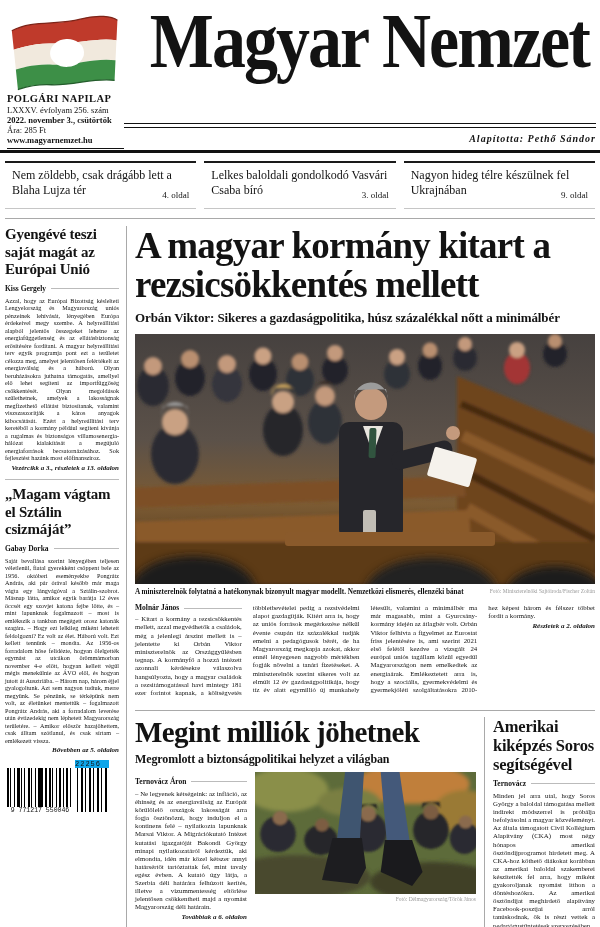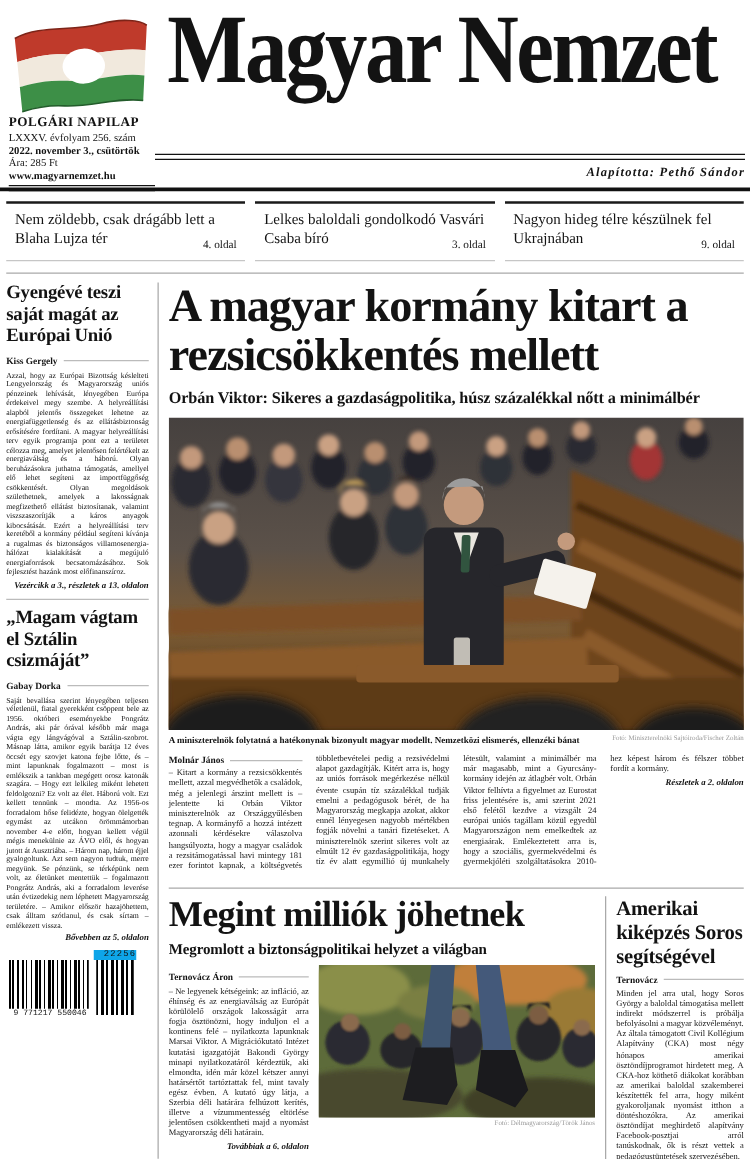--- a/index.html
+++ b/index.html
@@ -11,21 +11,21 @@
   .masthead{position:relative;height:153px;}
   .flag{position:absolute;left:6px;top:12px;width:118px;height:80px;}
   .mh-info{position:absolute;left:7px;top:93px;width:117px;line-height:1.18;}
   .mh-info .l1{font-weight:bold;font-size:10.5px;letter-spacing:.4px;}
   .mh-info .l2{font-size:8.5px;}
   .mh-info .l3{font-size:8.5px;font-weight:bold;}
   .mh-info .l4{font-size:8.5px;}
   .mh-info .l5{font-size:8.5px;font-weight:bold;}
   .dbl{border-top:1.4px solid #111;border-bottom:1.4px solid #111;height:2.6px;}
   .mh-info .dbl{margin-top:3px;}
-  .mh-titlewrap{position:absolute;left:127px;right:4px;top:2px;text-align:left;}
+  .mh-titlewrap{position:absolute;left:127px;right:4px;top:2px;text-align:right;}
   .mh-title{display:inline-block;font-weight:bold;font-size:70px;line-height:1;
     letter-spacing:-2px;transform:scale(.97,1.12);transform-origin:center top;}
   .mh-rule{position:absolute;left:124px;right:4px;top:123px;}
   .mh-founder{position:absolute;left:124px;right:4px;top:133px;text-align:right;
     font-size:10px;font-weight:bold;font-style:italic;letter-spacing:1px;}
   .mh-thick{position:absolute;left:0;right:0;bottom:0;height:3.5px;background:#111;}
 
   .teasers{display:flex;gap:8px;margin:8px 5px 0;}
   .teaser{flex:1;border-top:2px solid #1a1a1a;border-bottom:1px solid #c6c6c6;
     padding:5px 7px 7px;position:relative;font-size:12px;line-height:1.22;min-height:33px;}
@@ -42,21 +42,21 @@
   .author::after{content:"";flex:1;border-top:1px solid #bbb;margin-left:5px;}
   .body-sm{font-size:6.2px;line-height:7.5px;text-align:justify;margin-top:4px;hyphens:auto;}
   .foot{font-size:7px;font-weight:bold;font-style:italic;text-align:right;margin-top:2px;line-height:8.5px;}
   .lc-div{border-top:1px solid #bbb;margin:7px 0 6px;}
 
   .barcode{position:relative;width:106px;height:52px;margin-top:7px;}
   .bars-l{position:absolute;left:2px;top:6px;width:64px;height:40px;
     background:repeating-linear-gradient(90deg,#000 0 2px,#fff 2px 3px,#000 3px 4.5px,#fff 4.5px 7px,#000 7px 8px,#fff 8px 10.5px);}
   .bars-r{position:absolute;left:72px;top:6px;width:30px;height:44px;
     background:repeating-linear-gradient(90deg,#000 0 1.5px,#fff 1.5px 4px,#000 4px 6.5px,#fff 6.5px 8px);}
-  .bc-top{position:absolute;left:70px;top:-2px;width:34px;text-align:right;
+  .bc-top{position:absolute;left:70px;top:-2px;width:34px;text-align:left;
     font-family:"Liberation Mono",monospace;font-size:7px;background:#0ea5e9;letter-spacing:1px;}
   .bc-bot{position:absolute;left:0;bottom:0;width:70px;text-align:center;
     font-family:"Liberation Mono",monospace;font-size:6.5px;background:#fff;white-space:nowrap;}
 
   .lead-h1{font-weight:bold;font-size:37px;line-height:39px;letter-spacing:-.8px;}
   .lead-sub{font-weight:bold;font-size:13px;margin-top:6px;letter-spacing:-.1px;}
   .photo{margin-top:8px;line-height:0;}
   .caprow{display:flex;justify-content:space-between;align-items:flex-start;margin-top:4px;}
   .cap{font-weight:bold;font-size:7.2px;}
   .credit{font-size:5.5px;color:#999;white-space:nowrap;margin-left:8px;}

